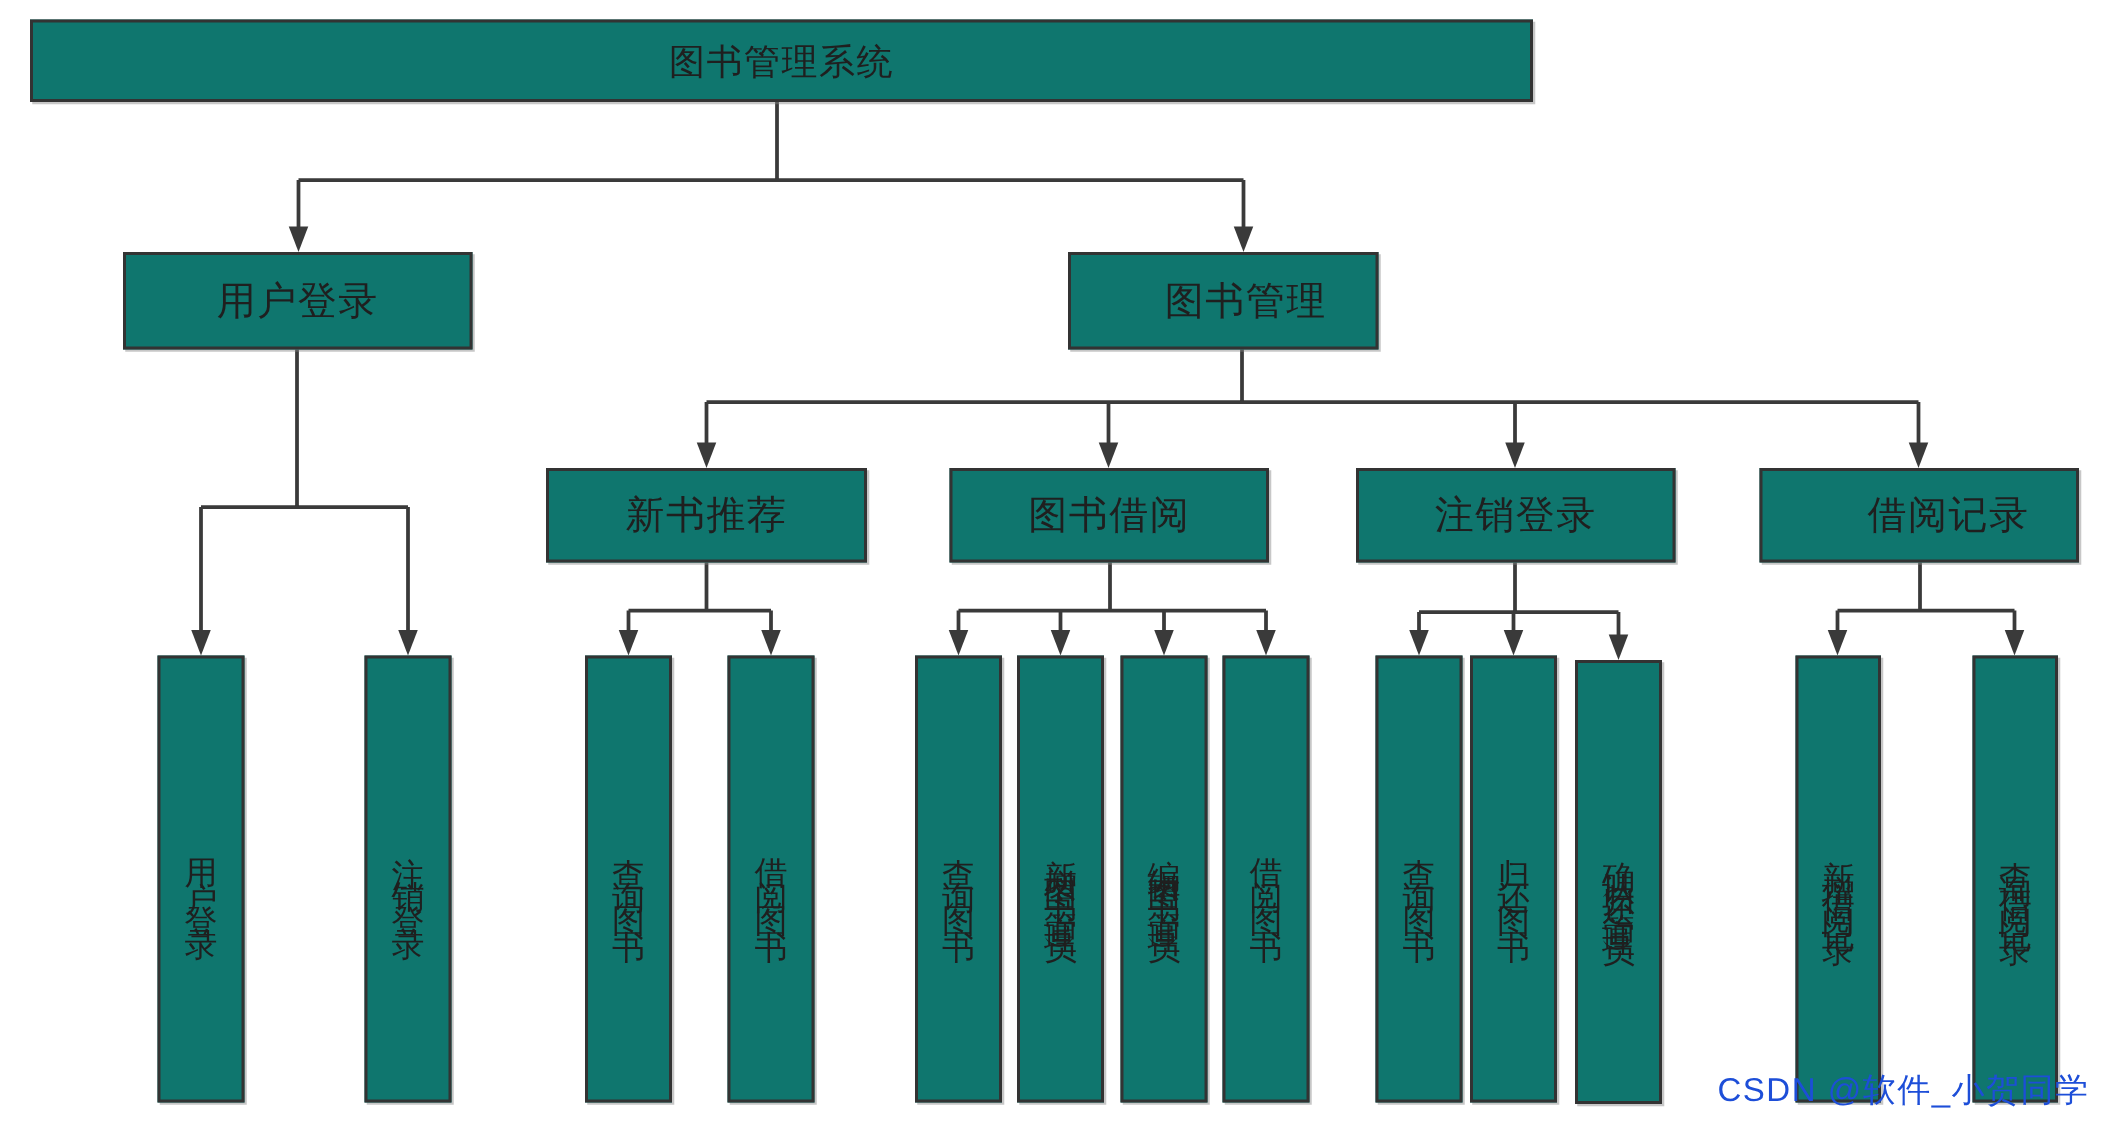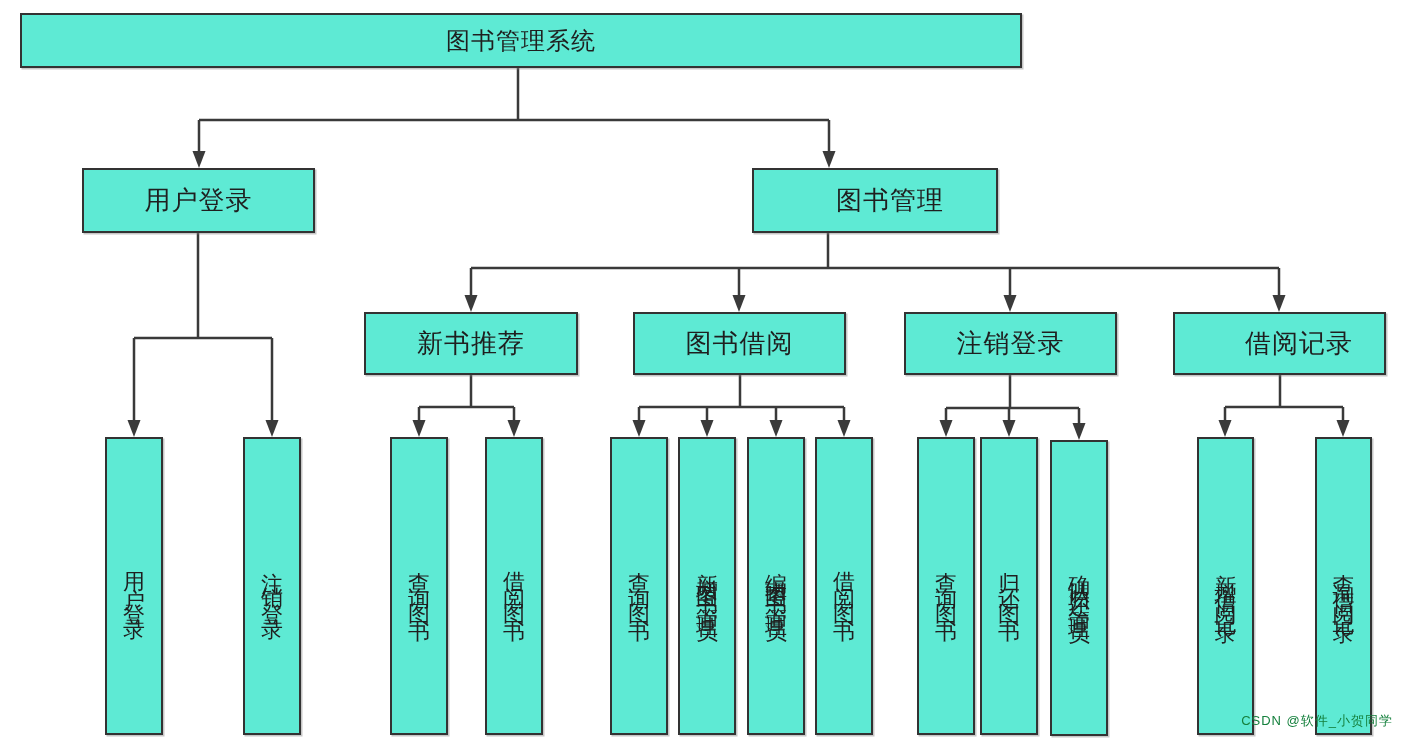--- a/index.html
+++ b/index.html
@@ -9,41 +9,41 @@
     background:#fff;
     font-family:"Liberation Sans","DejaVu Sans",sans-serif;
     color:#1f1f1f;
     overflow:hidden;
   }
   .wires{position:absolute;left:0;top:0;width:1405px;height:747px;}
   .wires path{stroke:#3a3a3a;stroke-width:2.5;fill:none;}
   .wires polygon{fill:#3a3a3a;stroke:none;}
   .node{
     position:absolute;
-    background:#5eead4;
+    background:#0f766e;
     border:2.5px solid #333;
     box-shadow:1.5px 1.5px 0 rgba(130,130,130,.45);
     display:flex;align-items:center;justify-content:center;
     box-sizing:border-box;
   }
   .hnode{font-size:26px;letter-spacing:1px;}
   .root{font-size:24px;}
   .leaf{padding:6px 0;}
   .vtext{
     writing-mode:vertical-rl;
     text-orientation:mixed;
     font-size:22px;
     line-height:1;
     white-space:nowrap;
   }
   .watermark{
     position:absolute;
     right:12px;top:712px;
-    font-size:13px;
-    color:#15803d;
+    font-size:22px;
+    color:#1d4ed8;
     letter-spacing:1px;
   }
 </style>
 </head>
 <body>
 
 <div class="canvas">
 
   <svg class="wires" viewBox="0 0 1405 747">
 
@@ -81,21 +81,21 @@
     <polygon points="1336.5,420 1349.5,420 1343,437"></polygon>
   </svg>
 
   <div class="node hnode root" style="left:20px;top:13px;width:1002px;height:55px;">
     <span>图书管理系统</span>
   </div>
 
   <div class="node hnode" style="left:82px;top:168px;width:233px;height:65px;">
     <span>用户登录</span>
   </div>
-  <div class="node hnode" style="left:752px;top:168px;width:246px;height:65px;padding-left:30px;">
+  <div class="node hnode" style="left:712px;top:168px;width:207px;height:65px;padding-left:30px;">
     <span>图书管理</span>
   </div>
 
   <div class="node hnode" style="left:364px;top:312px;width:214px;height:63px;">
     <span>新书推荐</span>
   </div>
   <div class="node hnode" style="left:633px;top:312px;width:213px;height:63px;">
     <span>图书借阅</span>
   </div>
   <div class="node hnode" style="left:904px;top:312px;width:213px;height:63px;">

